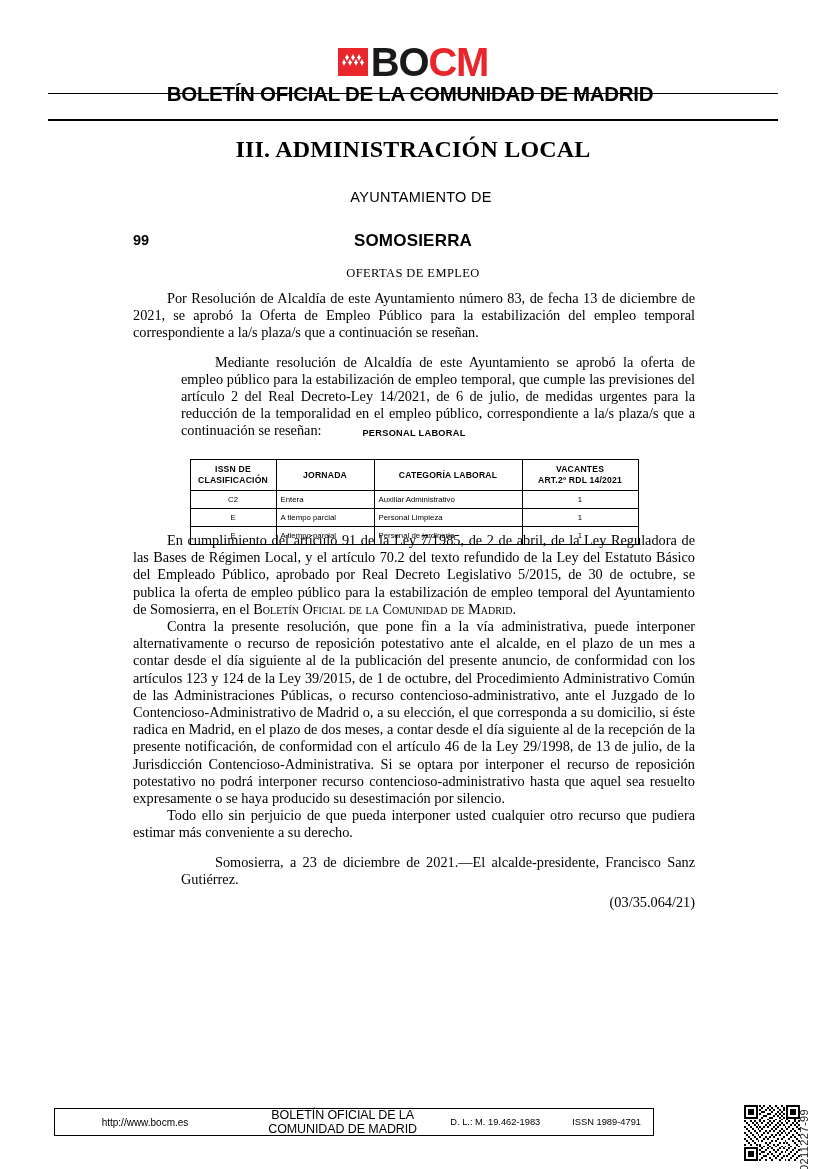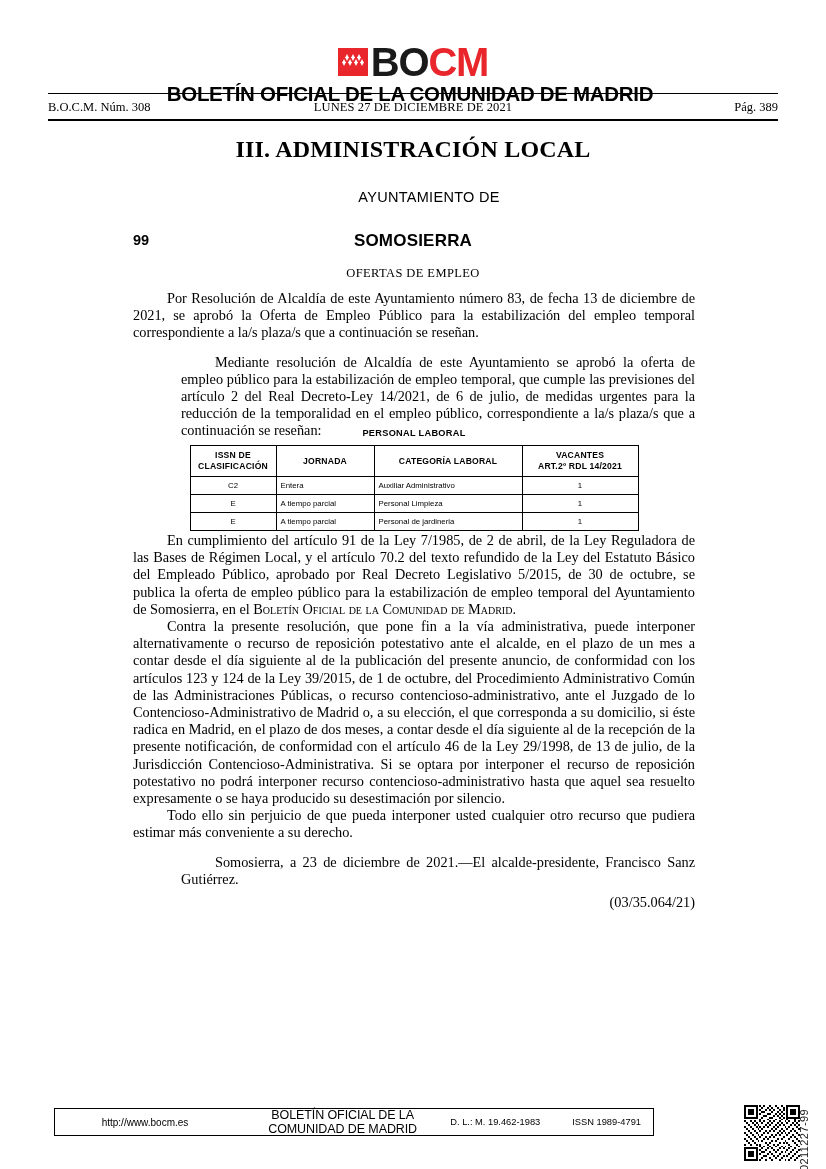--- a/index.html
+++ b/index.html
@@ -130,21 +130,21 @@
     top: 136px;
     width: 730px;
     text-align: center;
     font-family: "Liberation Serif", serif;
     font-weight: bold;
     font-size: 24px;
     letter-spacing: 0.2px;
   }
   .org-kicker {
     position: absolute;
-    left: 64px;
+    left: 56px;
     top: 189px;
     width: 730px;
     text-align: center;
     font-family: "Liberation Sans", sans-serif;
     font-size: 14.5px;
     letter-spacing: 0.3px;
   }
   .entry-number {
     position: absolute;
     left: 133px;
@@ -215,21 +215,21 @@
     left: 133px;
     top: 428px;
     width: 562px;
   }
   .table-caption {
     text-align: center;
     font-family: "Liberation Sans", sans-serif;
     font-weight: bold;
     font-size: 9.2px;
     letter-spacing: 0.3px;
-    margin-bottom: 7px;
+    margin-bottom: 21px;
   }
   table.offers {
     border-collapse: collapse;
     margin: 0 auto;
     width: 448px;
     table-layout: fixed;
     font-family: "Liberation Sans", sans-serif;
   }
   table.offers th, table.offers td {
     border: 1px solid #000;
@@ -340,25 +340,20 @@
           </span>
         </span>
       </span>
       <span class="logo-text"><span class="logo-bo">BO</span><span class="logo-cm">CM</span></span>
     </div>
     <div class="masthead-title">BOLETÍN OFICIAL DE LA COMUNIDAD DE MADRID</div>
   </div>
 
   <div class="rule-top"></div>
 
-  <div class="runhead">
-    <div class="runhead-left">B.O.C.M. Núm. 308</div>
-    <div class="runhead-center">LUNES 27 DE DICIEMBRE DE 2021</div>
-    <div class="runhead-right">Pág. 389</div>
-  </div>
 
   <div class="rule-bottom"></div>
 
   <div class="section-title">III.  ADMINISTRACIÓN LOCAL</div>
   <div class="org-kicker">AYUNTAMIENTO DE</div>
   <div class="entry-number">99</div>
   <div class="org-name">SOMOSIERRA</div>
   <div class="subject">OFERTAS DE EMPLEO</div>
 
   <div class="body-col">

